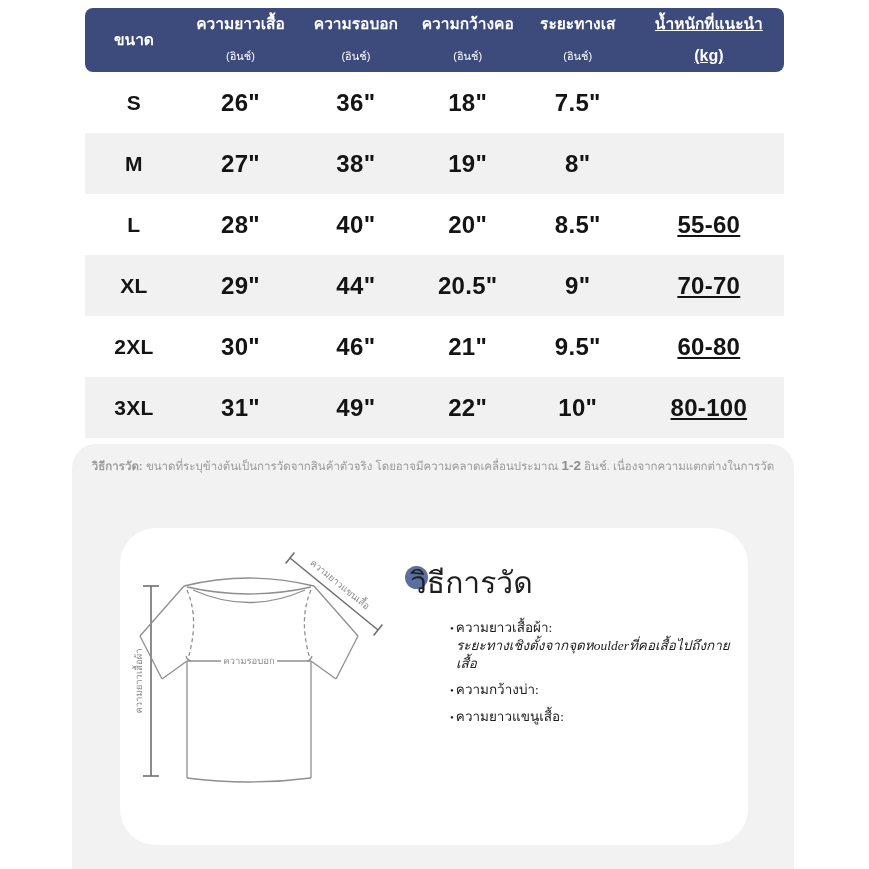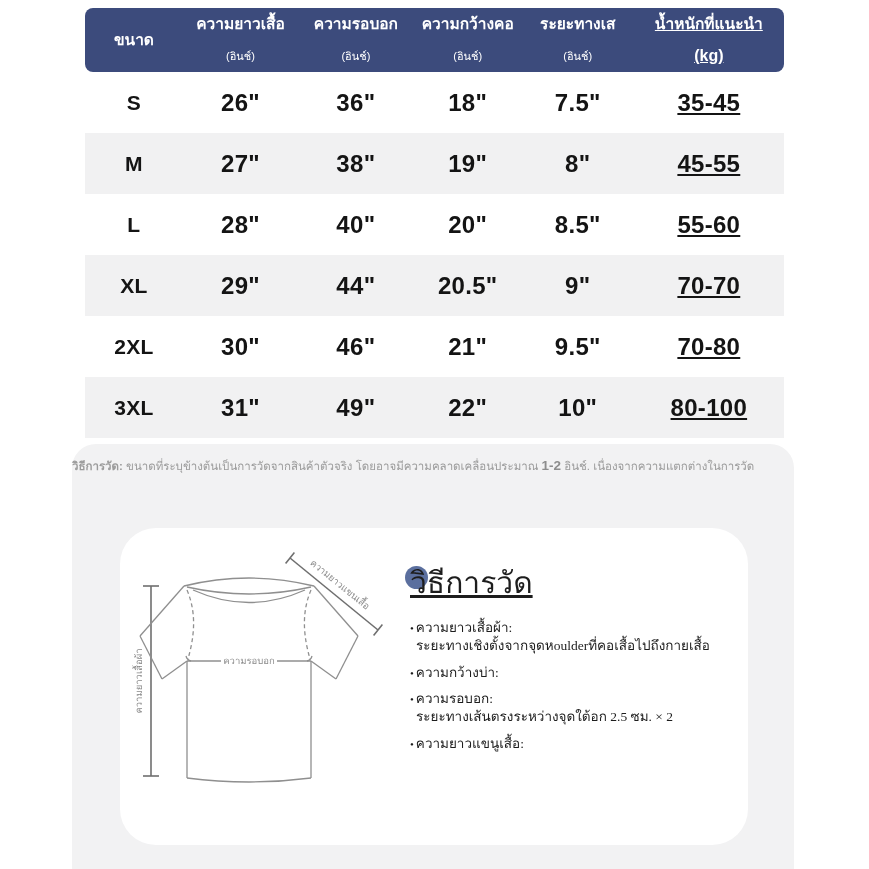--- a/index.html
+++ b/index.html
@@ -27,21 +27,21 @@
   .st-row.alt{background:#f1f1f2;}
   .st-row .cell{display:block;}
   .st-row .cell.size{font-size:21px;}
 
   
   .note-panel{
     position:absolute;left:72px;top:444px;width:722px;height:425px;
     background:#f2f2f3;border-radius:24px 24px 0 0;
   }
   .note{
-    padding-top:9px;font-size:11.5px;color:#9b9b9b;line-height:26px;
+    text-align:center;padding-top:9px;font-size:11.5px;color:#9b9b9b;line-height:26px;
   }
   .note b{font-weight:bold;}
   .note .num{font-weight:bold;font-size:13.5px;color:#8d8d8d;}
 
   
   .guide-card{
     position:absolute;left:120px;top:528px;width:628px;height:317px;
     background:#ffffff;border-radius:36px;
   }
   .diagram-svg{position:absolute;left:6px;top:10px;}
@@ -52,24 +52,24 @@
 
   .guide-right{
     position:absolute;left:290px;top:38px;width:330px;
     font-family:"Liberation Serif",serif;color:#1d1d1d;
   }
   .guide-title{position:relative;font-size:30px;line-height:1.1;margin:0 0 20px 0;font-weight:normal;}
   .title-dot{
     position:absolute;left:-5px;top:0px;width:23px;height:23px;border-radius:50%;
     background:#5b6f9e;z-index:0;
   }
-  .guide-title .text{position:relative;z-index:1;text-decoration:underline;}
-  .bullet{margin-bottom:9px;font-size:13.5px;line-height:1.32;}
+  .guide-title .text{position:relative;z-index:1;}
+  .bullet{margin-bottom:9px;font-size:13.5px;line-height:1.32;margin-left:40px;}
   .b-label::before{content:"\2022";margin-right:2px;font-size:11px;}
-  .b-desc{display:block;padding-left:6px;}
+  .b-desc{display:block;padding-left:6px;font-style:italic;}
 </style>
 </head>
 <body>
 
 <div class="size-table">
   <div class="st-header">
     <div class="st-col c0">
       <span class="h-label">ขนาด</span>
     </div>
     <div class="st-col c1">
@@ -93,29 +93,27 @@
       <span class="h-sub kg">(kg)</span>
     </div>
   </div>
 
   <div class="st-row">
     <span class="cell size c0">S</span>
     <span class="cell c1">26"</span>
     <span class="cell c2">36"</span>
     <span class="cell c3">18"</span>
     <span class="cell c4">7.5"</span>
-    <span class="cell c5">35-45</span>
   </div>
   <div class="st-row alt">
     <span class="cell size c0">M</span>
     <span class="cell c1">27"</span>
     <span class="cell c2">38"</span>
     <span class="cell c3">19"</span>
     <span class="cell c4">8"</span>
-    <span class="cell c5">45-55</span>
   </div>
   <div class="st-row">
     <span class="cell size c0">L</span>
     <span class="cell c1">28"</span>
     <span class="cell c2">40"</span>
     <span class="cell c3">20"</span>
     <span class="cell c4">8.5"</span>
     <span class="cell c5">55-60</span>
   </div>
   <div class="st-row alt">
@@ -125,21 +123,21 @@
     <span class="cell c3">20.5"</span>
     <span class="cell c4">9"</span>
     <span class="cell c5">70-70</span>
   </div>
   <div class="st-row">
     <span class="cell size c0">2XL</span>
     <span class="cell c1">30"</span>
     <span class="cell c2">46"</span>
     <span class="cell c3">21"</span>
     <span class="cell c4">9.5"</span>
-    <span class="cell c5">70-80</span>
+    <span class="cell c5">60-80</span>
   </div>
   <div class="st-row alt">
     <span class="cell size c0">3XL</span>
     <span class="cell c1">31"</span>
     <span class="cell c2">49"</span>
     <span class="cell c3">22"</span>
     <span class="cell c4">10"</span>
     <span class="cell c5">80-100</span>
   </div>
 </div>
@@ -201,20 +199,16 @@
     </h2>
 
     <div class="bullet">
       <span class="b-label">ความยาวเสื้อผ้า:</span>
       <span class="b-desc">ระยะทางเชิงตั้งจากจุดหoulderที่คอเสื้อไปถึงกายเสื้อ</span>
     </div>
     <div class="bullet">
       <span class="b-label">ความกว้างบ่า:</span>
     </div>
     <div class="bullet">
-      <span class="b-label">ความรอบอก:</span>
-      <span class="b-desc">ระยะทางเส้นตรงระหว่างจุดใต้อก 2.5 ซม. × 2</span>
-    </div>
-    <div class="bullet">
       <span class="b-label">ความยาวแขนูเสื้อ:</span>
     </div>
   </div>
 </div>
 
 </body></html>

